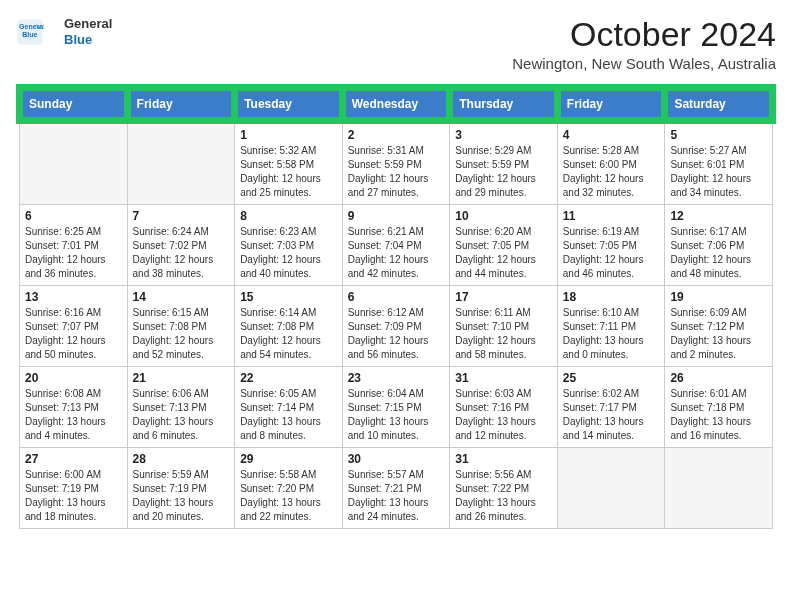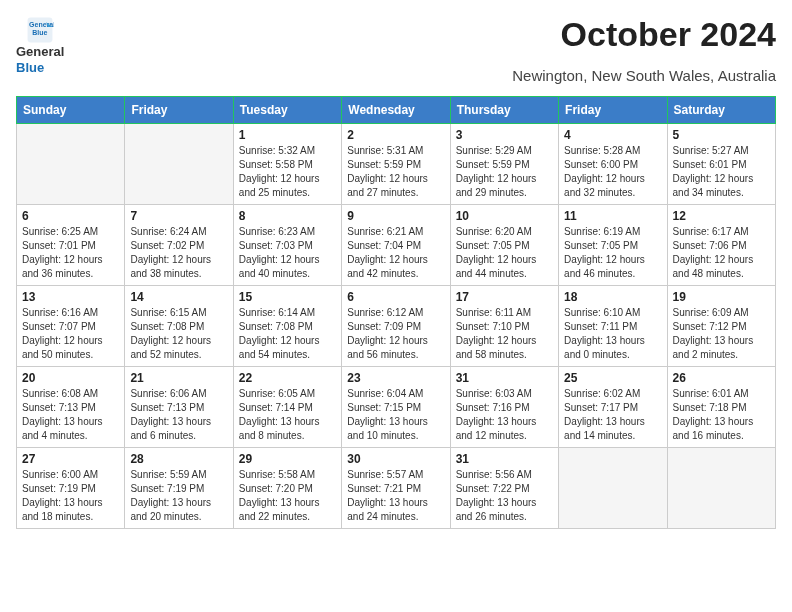--- a/index.html
+++ b/index.html
@@ -12,54 +12,53 @@
     }
     .header {
       display: flex;
       justify-content: space-between;
       align-items: flex-start;
       margin-bottom: 12px;
     }
     .logo {
       display: flex;
       align-items: center;
-      gap: 0;
-      flex-direction: column;
+      gap: 20px;
     }
     .logo-icon {
       width: 28px;
       height: 28px;
     }
     .title-block {
       text-align: right;
     }
     .month-title {
       font-size: 34px;
-      font-weight: bold;
+      font-weight: normal;
       color: #222;
       line-height: 1.1;
     }
     .subtitle {
       font-size: 15px;
       color: #444;
-      margin-top: 14px;
+      margin-top: 2px;
     }
     table {
       width: 100%;
       border-collapse: collapse;
       table-layout: fixed;
     }
     th {
       background: #3b7dc8;
       color: #fff;
       font-size: 12px;
       font-weight: bold;
       padding: 6px 6px;
       text-align: left;
-      border: 1px solid #22c55e;
+      border: 7px solid #22c55e;
     }
     td {
       border: 1px solid #ccc;
       vertical-align: top;
       padding: 4px 5px;
       font-size: 10px;
       color: #333;
       height: 80px;
       background: #fff;
     }

